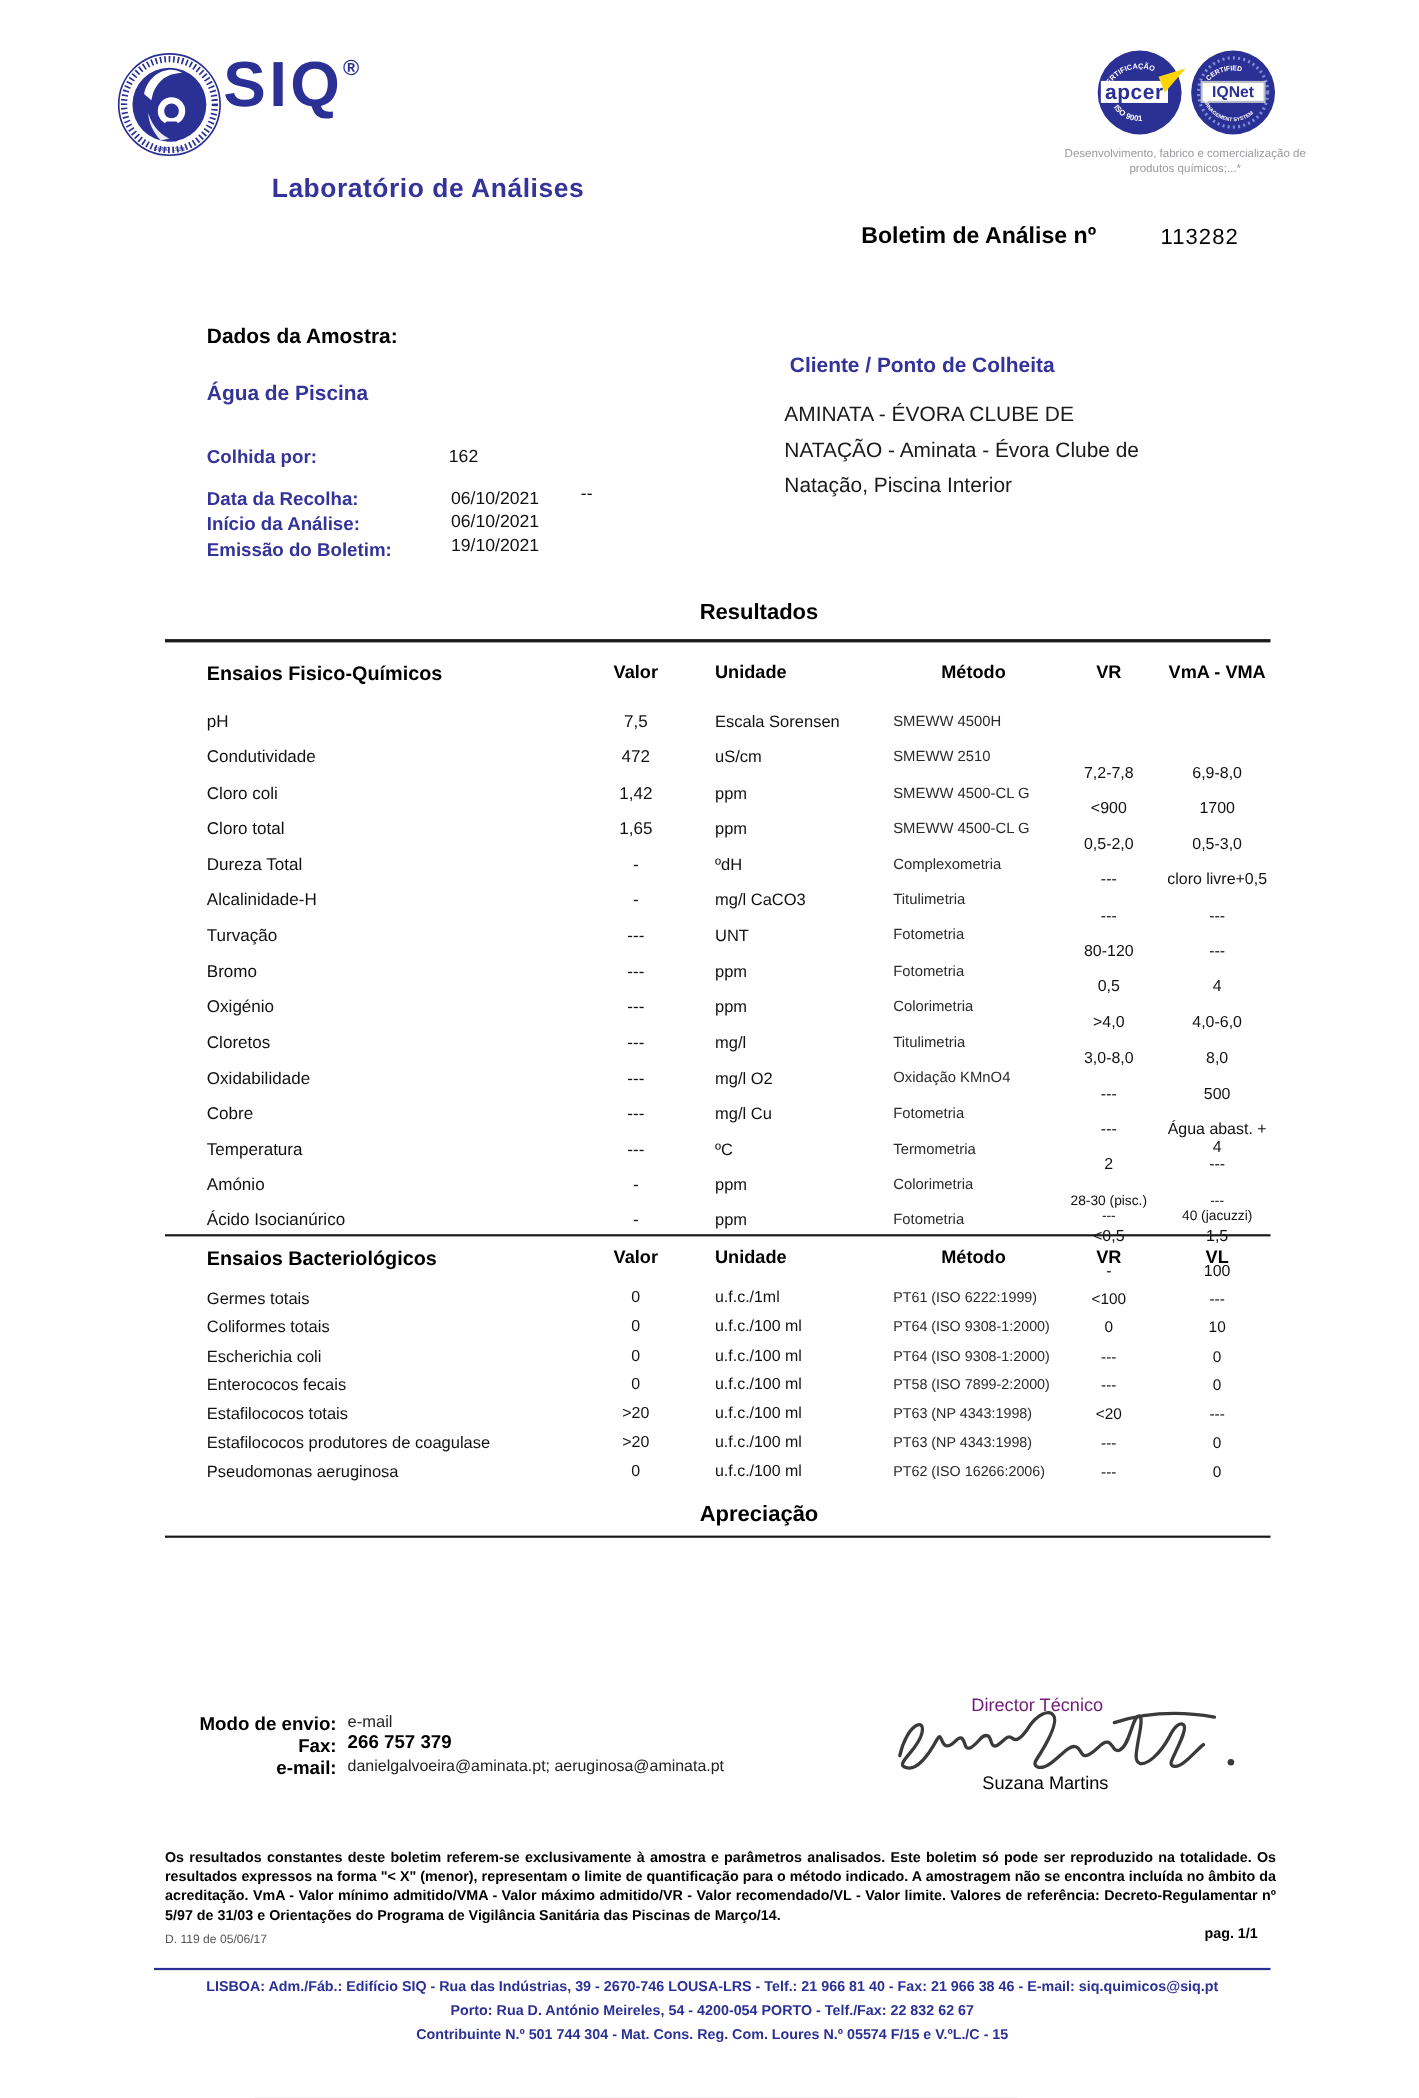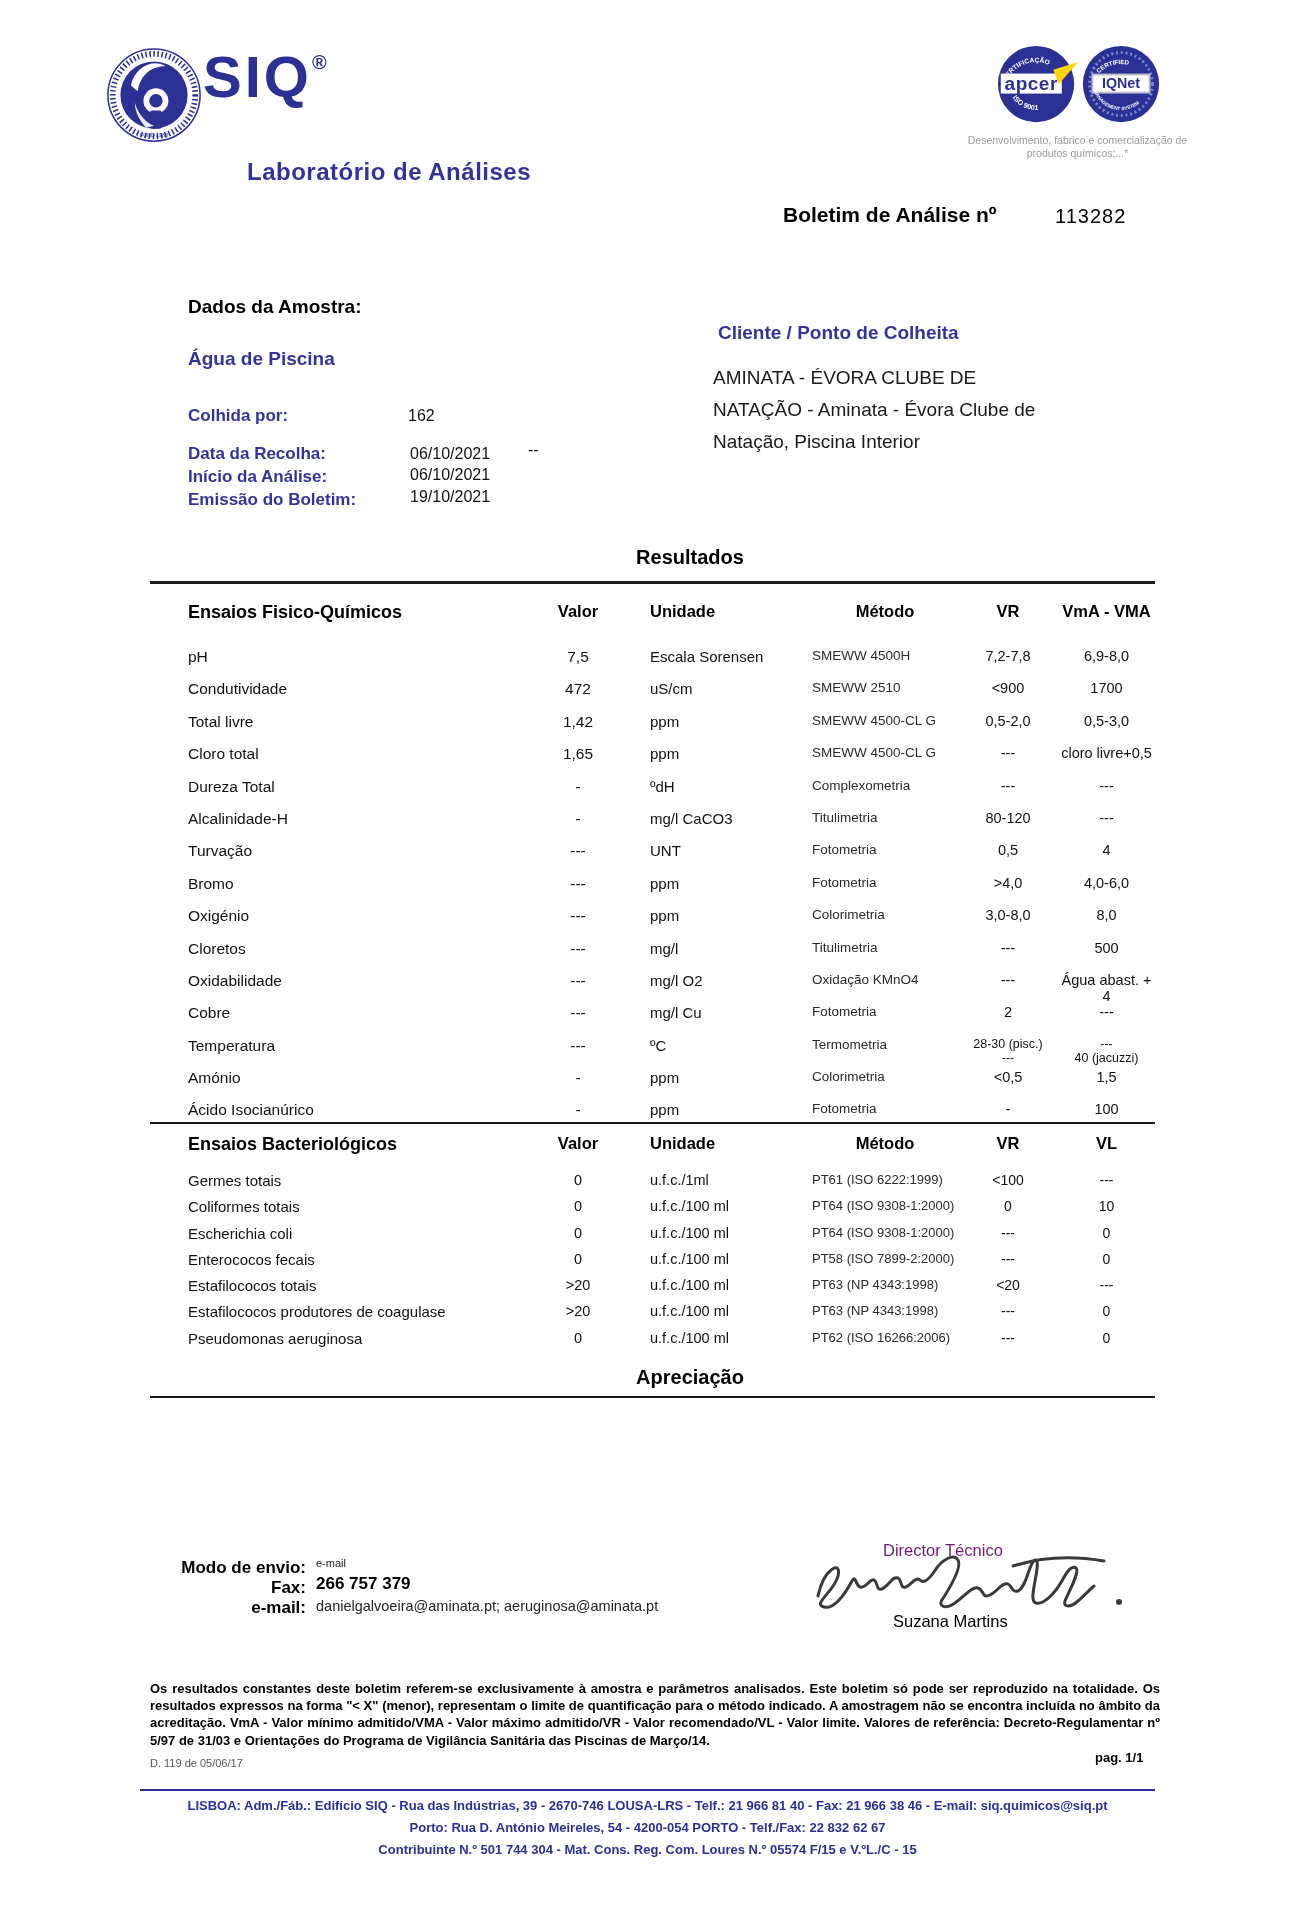--- a/index.html
+++ b/index.html
@@ -41,37 +41,37 @@
   .c5{width:97px;text-align:center;flex:none;}
   .th{font-size:16.5px;color:#000;}
   .thead .c0{font-size:18px;}
   .thead .c3{text-align:center;}
 
   .rows-physico .trow{height:32.4px;}
   .rows-physico .c0{font-size:15.5px;}
   .rows-physico .c1{font-size:15.5px;}
   .rows-physico .c2{font-size:15px;}
   .rows-physico .c3{font-size:13.5px;color:#2a2a2a;}
-  .rows-physico .c4,.rows-physico .c5{font-size:14.5px;}
+  .rows-physico .c4,.rows-physico .c5{font-size:14.5px;margin-top:47px;}
 
   .rows-bacterio .trow{height:26.3px;}
   .rows-bacterio .c0{font-size:15px;}
   .rows-bacterio .c1{font-size:14.5px;}
   .rows-bacterio .c2{font-size:14.5px;}
   .rows-bacterio .c3{font-size:13px;color:#2a2a2a;}
   .rows-bacterio .c4,.rows-bacterio .c5{font-size:14px;}
 
   .stacked div{font-size:12.5px;line-height:14px;}
 
   .appr-title{left:0;top:1366px;width:1386px;text-align:center;font-size:20px;font-weight:bold;color:#000;}
   .appr-text{left:190px;top:1422px;width:1058px;font-size:19.5px;color:#1a1a1a;line-height:30px;}
 
   
   .send-labels{left:150px;top:1558px;width:156px;text-align:right;font-size:17px;font-weight:bold;color:#000;line-height:20px;}
-  .send-mode-val{left:316px;top:1557px;font-size:11px;color:#222;}
+  .send-mode-val{left:316px;top:1557px;font-size:15px;color:#222;}
   .send-fax-val{left:316px;top:1574px;font-size:17px;font-weight:bold;color:#000;}
   .send-email-val{left:316px;top:1598px;font-size:14.5px;color:#222;}
   .dir-title{left:883px;top:1541px;font-size:16.5px;color:#701a75;}
   .dir-name{left:893px;top:1612px;font-size:16.5px;color:#000;}
 
   
   .services-note{left:150px;top:1658px;width:1010px;font-size:10.5px;color:#9a9a9a;}
   .disclaimer{left:150px;top:1680px;width:1010px;font-size:13px;font-weight:bold;color:#000;line-height:17.2px;text-align:justify;}
   .doc-ref{left:150px;top:1757px;font-size:11px;color:#555;}
   .page-ref{left:1095px;top:1750px;font-size:13px;font-weight:bold;color:#000;}
@@ -178,21 +178,21 @@
       </div>
       <div class="trow">
         <span class="c0">Condutividade</span>
         <span class="c1">472</span>
         <span class="c2">uS/cm</span>
         <span class="c3">SMEWW 2510</span>
         <span class="c4">&lt;900</span>
         <span class="c5">1700</span>
       </div>
       <div class="trow">
-        <span class="c0">Total livre</span>
+        <span class="c0">Cloro coli</span>
         <span class="c1">1,42</span>
         <span class="c2">ppm</span>
         <span class="c3">SMEWW 4500-CL G</span>
         <span class="c4">0,5-2,0</span>
         <span class="c5">0,5-3,0</span>
       </div>
       <div class="trow">
         <span class="c0">Cloro total</span>
         <span class="c1">1,65</span>
         <span class="c2">ppm</span>

